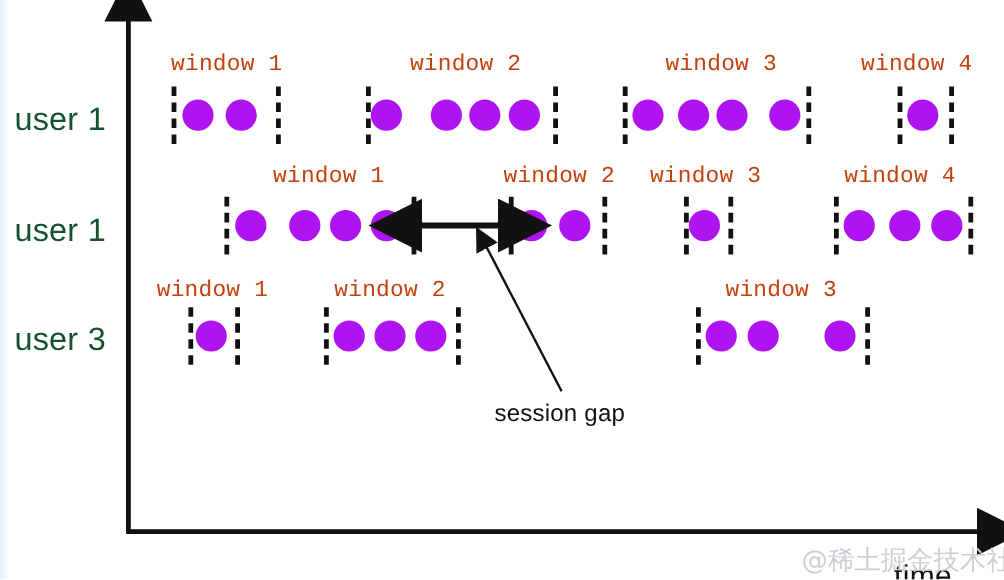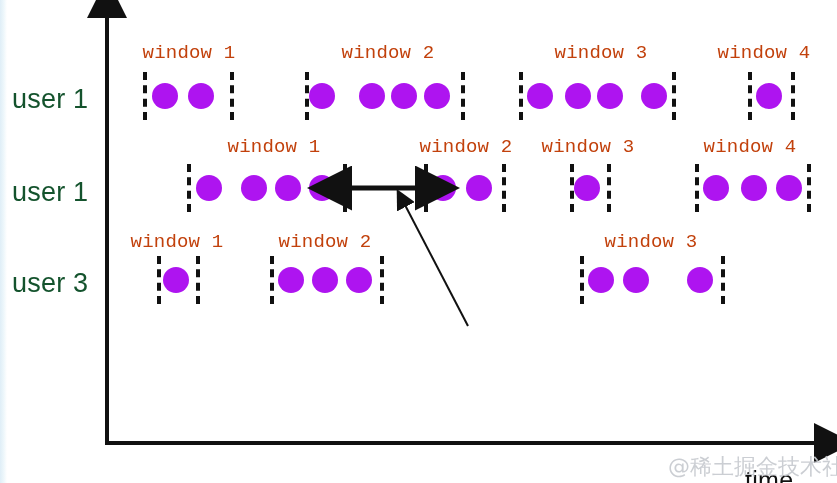--- a/index.html
+++ b/index.html
@@ -172,18 +172,19 @@
       <div class="dot" style="left: 588px; top: 267px; width: 26px; height: 26px; background: rgb(174, 20, 240);"></div>
       <div class="dot" style="left: 623px; top: 267px; width: 26px; height: 26px; background: rgb(174, 20, 240);"></div>
       <div class="dot" style="left: 687px; top: 267px; width: 26px; height: 26px; background: rgb(174, 20, 240);"></div>
     </div>
 
   <svg class="overlay-svg" viewBox="0 0 837 483">
     <line id="dbl-arrow" stroke="#111111" stroke-width="5" marker-start="url(#dblArrowStart)" marker-end="url(#dblArrowEnd)" x1="347" y1="188" x2="420" y2="188"></line>
     <line id="gap-pointer" stroke="#111111" stroke-width="2" marker-end="url(#thinArrowEnd)" x1="468" y1="326" x2="405" y2="205"></line>
   </svg>
 
+  <div class="gap-label" id="gap-label" style="left: 412px; top: 334px;">session gap</div>
 
   <div class="time-label" style="left:745px; top:450px;">time</div>
 
   <div class="watermark" style="left:668px; top:452px;">@稀土掘金技术社区</div>
 
 </div>
 
 </body></html>

